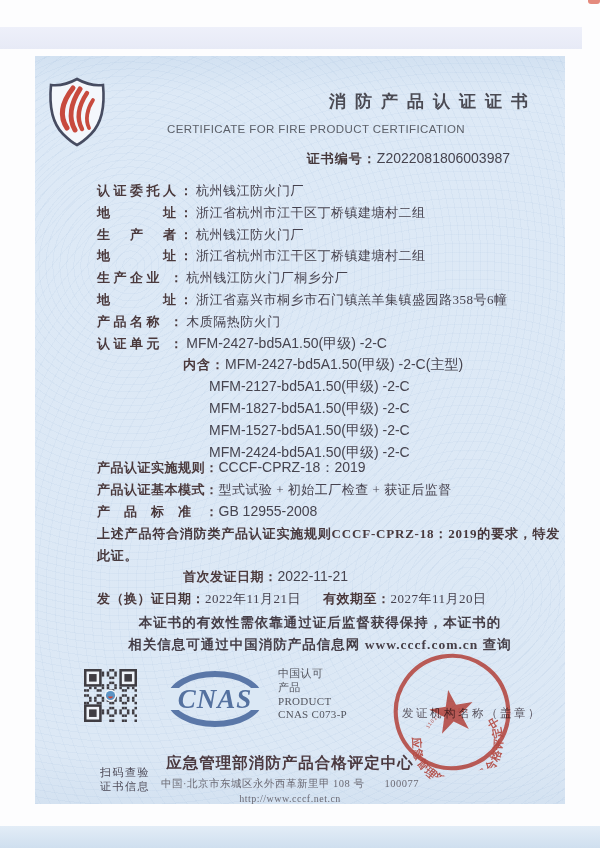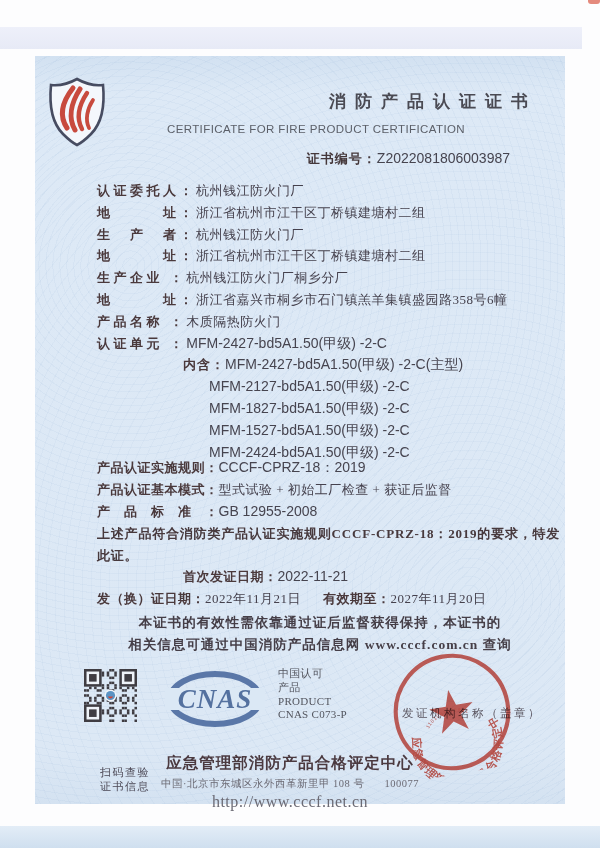--- a/index.html
+++ b/index.html
@@ -56,21 +56,21 @@
   .sealtext{position:absolute;left:352px;top:650px;width:170px;
     font-size:11.5px;color:#59545f;letter-spacing:2.5px;z-index:1;text-align:center;}
   .seal{position:absolute;left:355px;top:594px;width:124px;height:124px;
     transform:rotate(-10deg);z-index:2;mix-blend-mode:multiply;opacity:.92;}
   .org{position:absolute;left:0;top:697px;width:530px;text-align:center;
     font-size:15.5px;font-weight:bold;color:#4b3a40;letter-spacing:1px;transform:translateX(-10px);}
   .addr{position:absolute;left:0;top:721px;width:530px;text-align:center;
     font-size:10.5px;color:#6b6a74;letter-spacing:.5px;transform:translateX(-10px);}
   .addr .pc{margin-left:20px;}
   .url{position:absolute;left:0;top:737px;width:530px;text-align:center;
-    font-size:16px;color:#6b6a74;letter-spacing:.5px;transform:translateX(-10px);}
+    font-size:10px;color:#6b6a74;letter-spacing:.5px;transform:translateX(-10px);}
 </style>
 </head>
 <body>
 
 <div class="band-top"></div>
 <div class="red-speck"></div>
 
 <div class="cert">
 
   <svg class="logo" viewBox="0 0 62 72">

